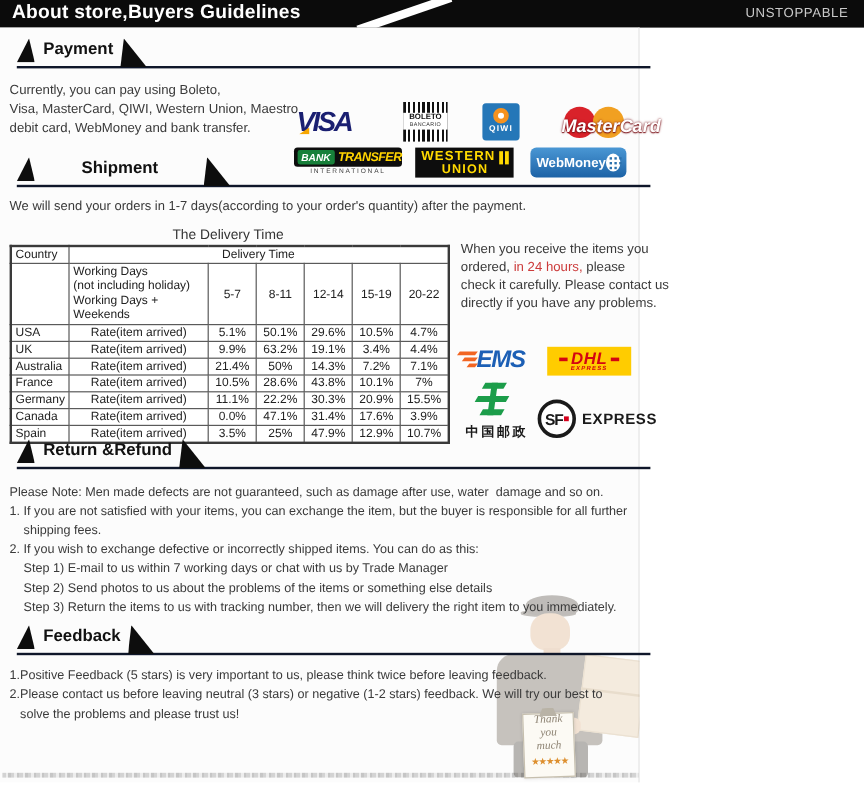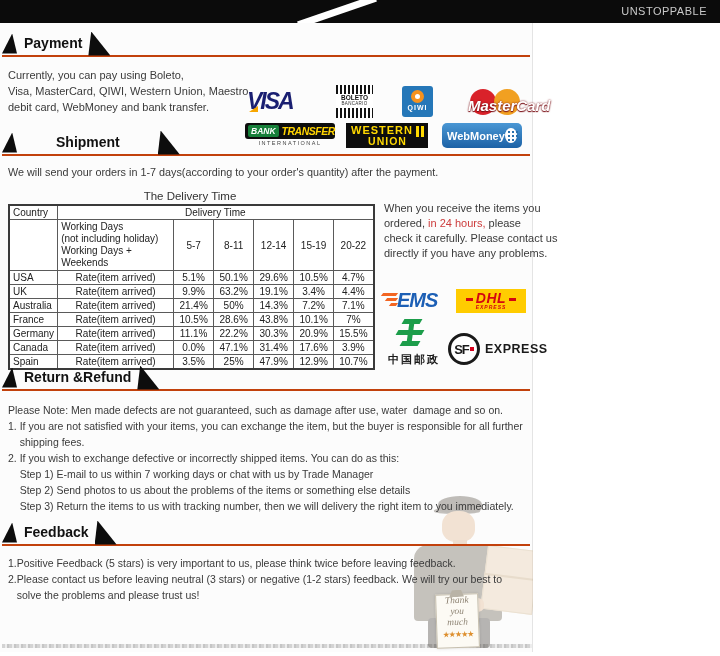--- a/index.html
+++ b/index.html
@@ -11,21 +11,21 @@
   
   .topbar { position:absolute; left:0; top:0; width:720px; height:23px; background:#0b0b0b; overflow:hidden; }
   .topbar-title { position:absolute; left:10px; top:2px; color:#fff; font-size:16px; font-weight:bold; letter-spacing:0.2px; }
   .slash { position:absolute; left:296px; top:8px; width:82px; height:7px; background:#fff; transform:rotate(-19deg); }
   .brand { position:absolute; right:13px; top:5px; color:#c9c9c9; font-size:11px; letter-spacing:0.5px; }
   
   .content-bg { position:absolute; left:0; top:23px; width:533px; height:629px; background:#fcfcfc; border-right:1px solid #e4e4e4; }
   .bottom-edge { position:absolute; left:2px; top:644px; width:530px; height:4px;
     background:repeating-linear-gradient(90deg,#c9c9c9 0 3px,#e9e9e9 3px 5px,#b8b8b8 5px 7px); opacity:.8; }
   
-  .sec-head { position:absolute; left:2px; width:528px; height:25px; display:flex; align-items:center; border-bottom:2px solid #c2410c; z-index:3; }
+  .sec-head { position:absolute; left:14px; width:528px; height:25px; display:flex; align-items:flex-start; border-bottom:2px solid #0f172a; z-index:3; }
   .tri { background:#0d0d0d; flex:0 0 auto; }
   .tri-l { width:15px; height:20px; clip-path:polygon(68% 0, 100% 100%, 0 100%); }
   .tri-r { width:22px; height:24px; clip-path:polygon(13% 0, 100% 100%, 0 100%); }
   .sec-label { font-size:14px; font-weight:bold; color:#111; padding:0 6px 1px 7px; white-space:pre; }
   
   .para { position:absolute; white-space:pre; color:#3a3a3a; z-index:2; }
   .pay-desc { left:8px; top:67px; font-size:11px; line-height:16px; }
   .ship-intro { left:8px; top:166px; font-size:10.8px; }
   .tbl-title { position:absolute; left:8px; top:190px; width:364px; text-align:center; font-size:11.5px; color:#333; z-index:2; }
   .ship-note { left:384px; top:201px; font-size:11px; line-height:15px; width:150px; }
@@ -118,20 +118,21 @@
   .card-line { font-family:"Liberation Serif", serif; font-style:italic; color:#8e8474; font-size:9.5px; line-height:11px; }
   .card-line:first-of-type { margin-top:7px; }
   .card-stars { color:#dd8f2e; font-size:8px; letter-spacing:-1px; margin-top:2px; }
 </style>
 </head>
 <body>
 
 <div class="page">
 
   <div class="topbar">
+    <div class="topbar-title">About store,Buyers Guidelines</div>
     <div class="slash"></div>
     <div class="brand">UNSTOPPABLE</div>
   </div>
 
   <div class="content-bg"></div>
 
   <div class="sec-head" style="top:32px;">
     <span class="tri tri-l"></span>
     <span class="sec-label">Payment</span>
     <span class="tri tri-r"></span>

